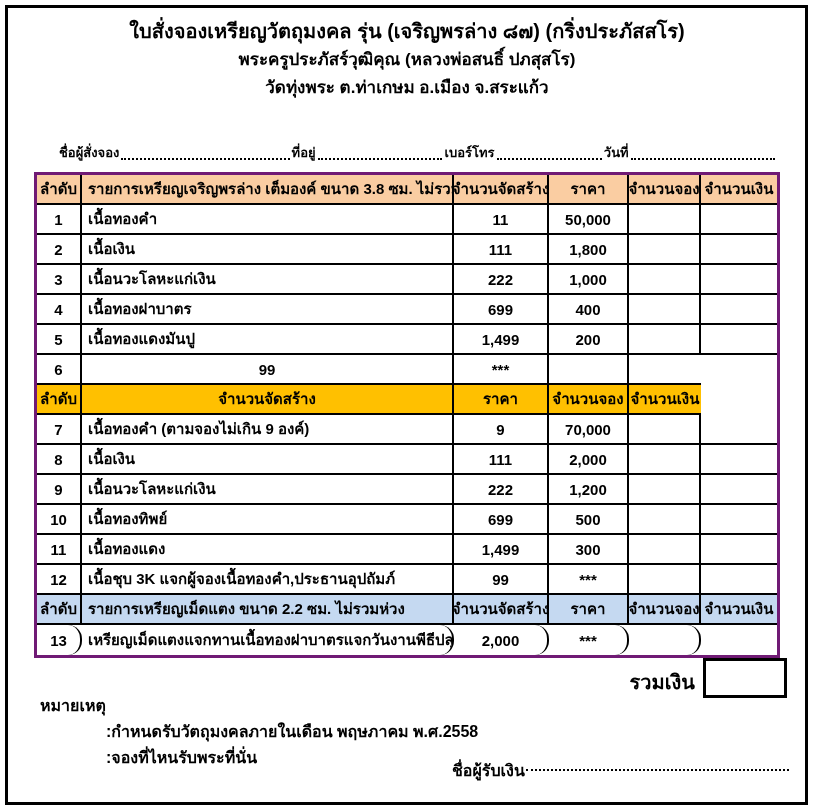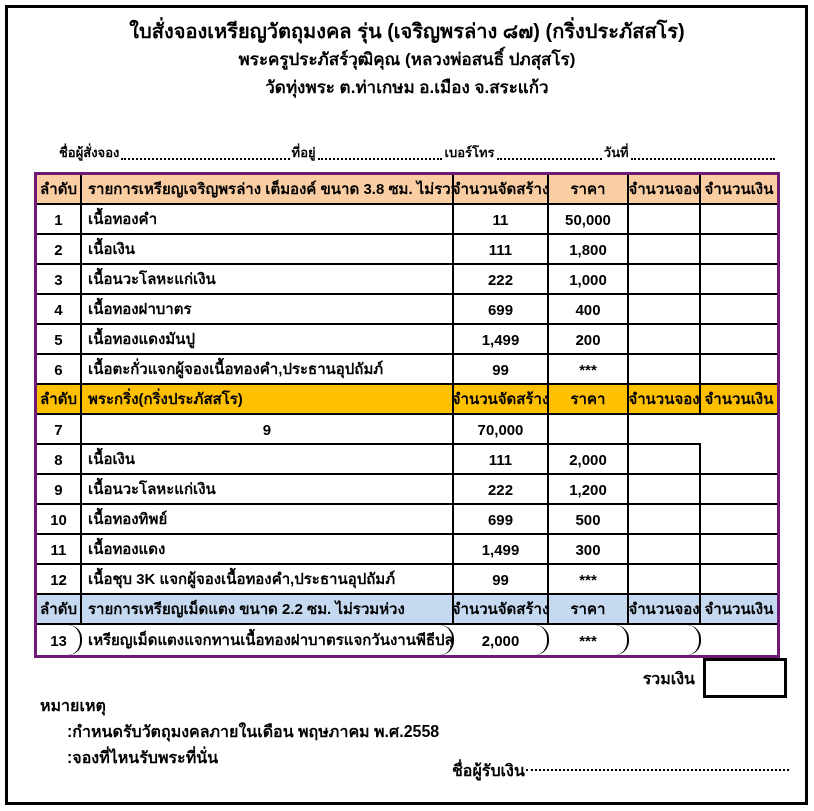--- a/index.html
+++ b/index.html
@@ -21,27 +21,27 @@
   .row{display:grid;grid-template-columns:45px 372px 95px 80px 72px 76px;height:30px;}
   .c{border-right:2px solid #000;border-bottom:2px solid #000;display:flex;align-items:center;
      justify-content:center;font-size:15px;overflow:hidden;white-space:nowrap;}
   .c.c5{border-right:none;}
   .row.last .c{border-bottom:none;border-radius:14px;}
   .left{justify-content:flex-start;padding-left:6px;}
   .hdr1 .c{background:var(--hdr1,#FACDA2);}
   .hdr2 .c{background:var(--hdr2,#FFC000);}
   .hdr3 .c{background:var(--hdr3,#C5D9F1);}
   
-  .total-label{position:absolute;left:500px;top:666px;width:195px;text-align:right;font-size:16px;}
+  .total-label{position:absolute;left:500px;top:666px;width:195px;text-align:right;font-size:20px;}
   .total-box{position:absolute;left:703px;top:658px;width:78px;height:34px;border:3px solid #000;background:#fff;}
   
   .notes{position:absolute;left:40px;top:693px;font-size:16px;line-height:26px;}
   .notes .n1{display:flex;gap:36px;}
   .notes .head{margin-right:4px;}
-  .notes .ind{margin-left:27px;}
+  .notes .ind{margin-left:66px;}
   
   .receiver{position:absolute;left:452px;right:24px;top:758px;display:flex;align-items:center;font-size:16px;}
   .receiver .dots{flex:1;}
 </style>
 </head>
 <body>
 
 <div class="page">
   <div class="page-border"></div>
 
@@ -113,38 +113,37 @@
       <div class="c c0">5</div>
       <div class="c c1 left">เนื้อทองแดงมันปู</div>
       <div class="c c2">1,499</div>
       <div class="c c3">200</div>
       <div class="c c4"></div>
       <div class="c c5"></div>
     </div>
 
     <div class="row">
       <div class="c c0">6</div>
-      <div class="c c1 left">เนื้อตะกั่วแจกผู้จองเนื้อทองคำ,ประธานอุปถัมภ์</div>
       <div class="c c2">99</div>
       <div class="c c3">***</div>
       <div class="c c4"></div>
       <div class="c c5"></div>
     </div>
 
     <div class="row hdr2">
       <div class="c c0">ลำดับ</div>
-      <div class="c c1 left">พระกริ่ง(กริ่งประภัสสโร)</div>
       <div class="c c2">จำนวนจัดสร้าง</div>
       <div class="c c3">ราคา</div>
       <div class="c c4">จำนวนจอง</div>
       <div class="c c5">จำนวนเงิน</div>
     </div>
 
     <div class="row">
       <div class="c c0">7</div>
+      <div class="c c1 left">เนื้อทองคำ (ตามจองไม่เกิน 9 องค์)</div>
       <div class="c c2">9</div>
       <div class="c c3">70,000</div>
       <div class="c c4"></div>
       <div class="c c5"></div>
     </div>
 
     <div class="row">
       <div class="c c0">8</div>
       <div class="c c1 left">เนื้อเงิน</div>
       <div class="c c2">111</div>

